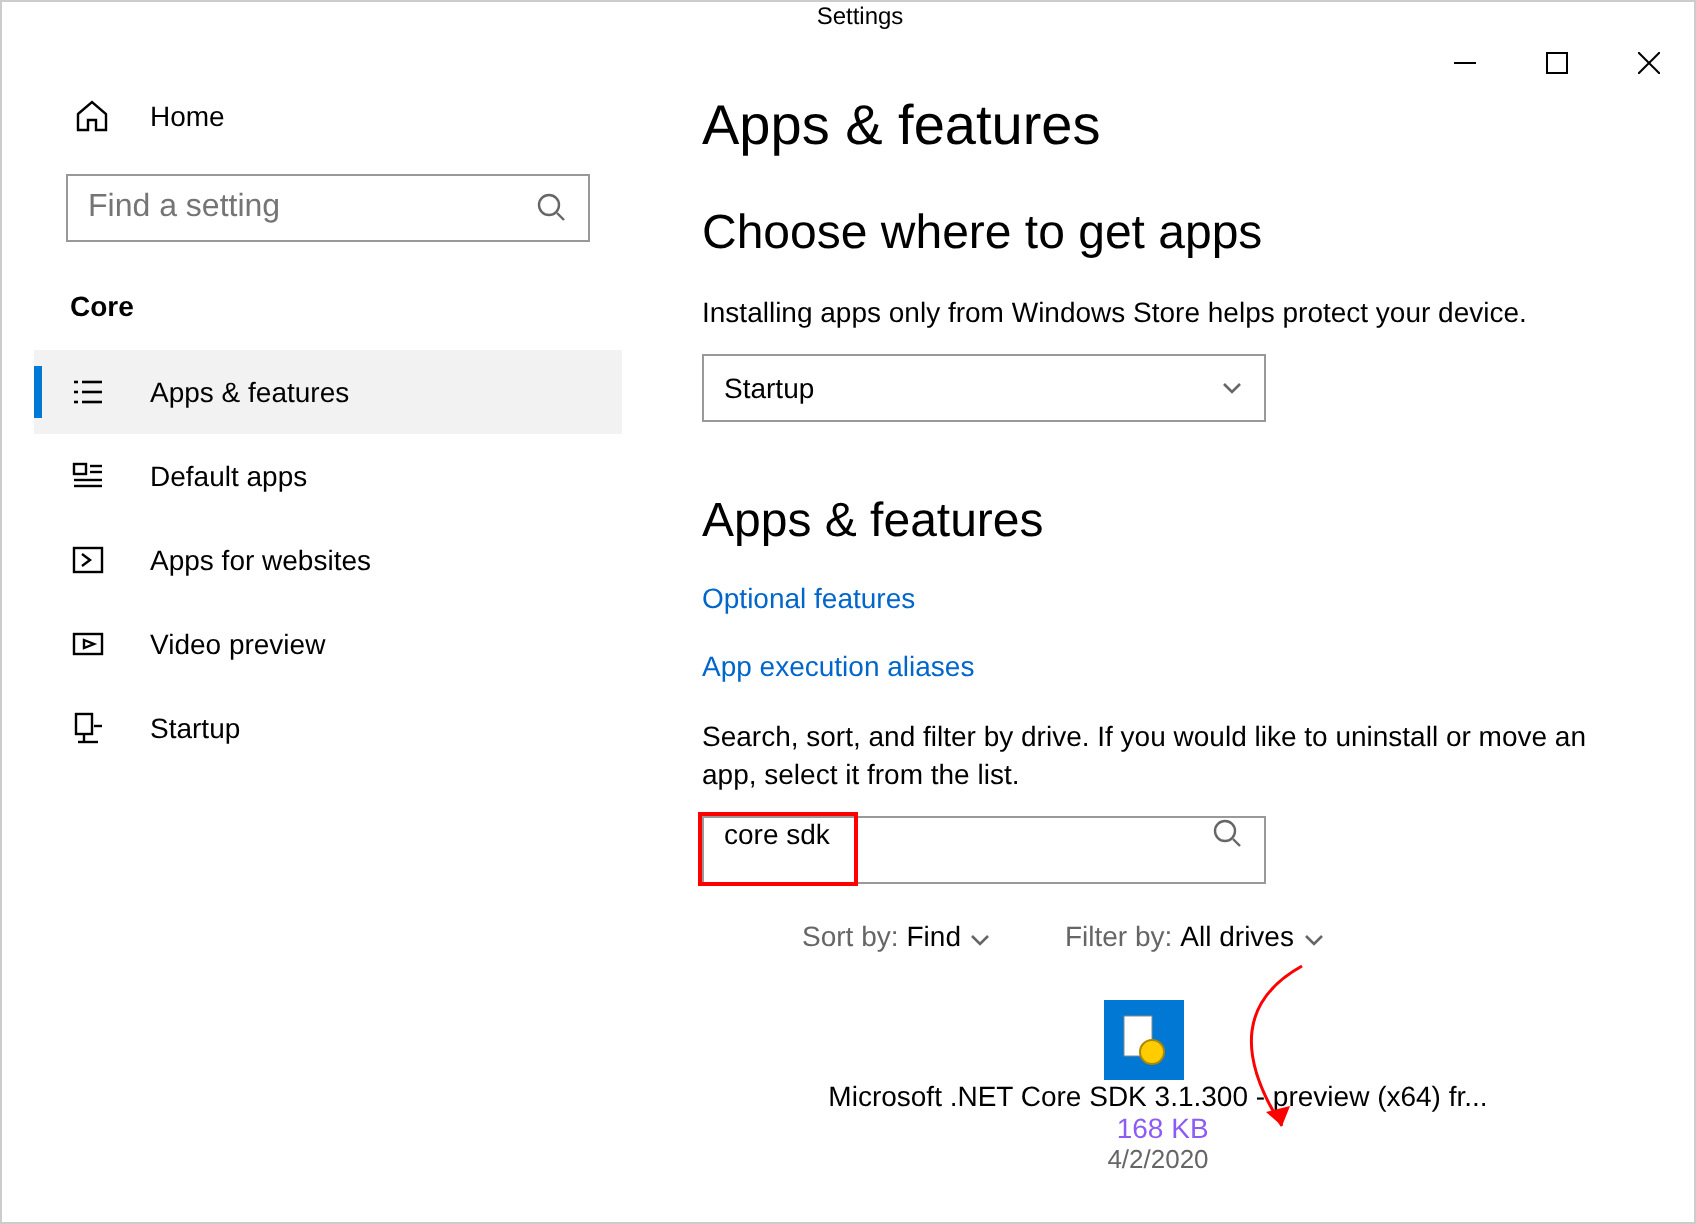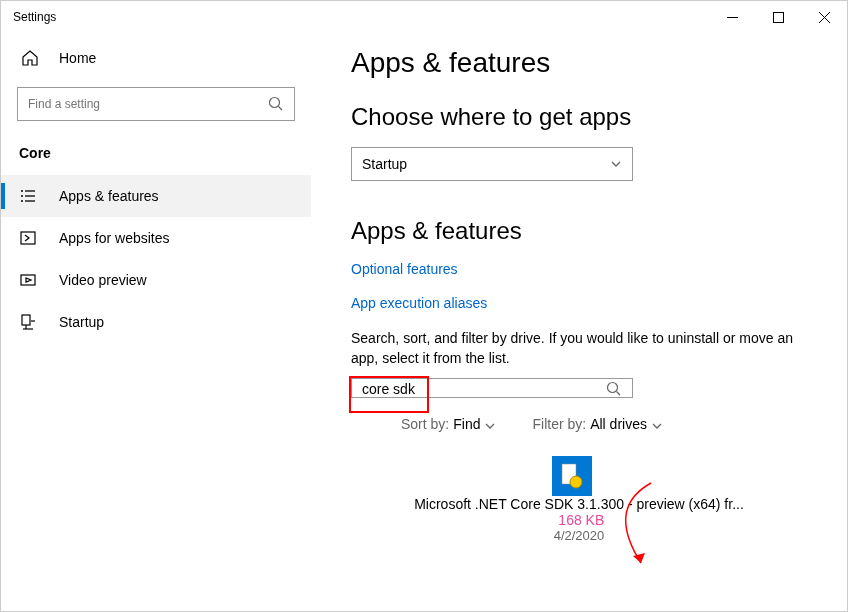--- a/index.html
+++ b/index.html
@@ -1,52 +1,52 @@
 <!DOCTYPE html>
 <html><head>
   <meta charset="utf-8">
   <style>
     * { margin: 0; padding: 0; box-sizing: border-box; font-family: "Segoe UI", Tahoma, sans-serif; }
     body { width: 848px; height: 612px; background: #fff; overflow: hidden; border: 1px solid #ccc; }
-    .titlebar { height: 32px; display: flex; align-items: center; padding: 0 0 0 12px; }
+    .titlebar { height: 32px; display: flex; align-items: center; padding: 0 0 0 12px; flex-direction: column; }
     .titlebar-title { font-size: 12px; color: #000; }
     .window-controls { margin-left: auto; display: flex; }
     .window-btn { width: 46px; height: 32px; display: flex; align-items: center; justify-content: center; cursor: pointer; }
     .window-btn svg { width: 11px; height: 11px; }
     .content { display: flex; height: calc(100% - 32px); }
-    .sidebar { width: 310px; padding: 6px 0 0 0; }
+    .sidebar { width: 310px; padding: 6px 0 0 16px; }
     .home-item { display: flex; align-items: center; padding: 10px 20px; cursor: pointer; font-size: 14px; }
     .home-item .icon { width: 18px; margin-right: 20px; display: flex; }
     .search-box { margin: 10px 16px 18px 16px; border: 1px solid #999; height: 34px; display: flex; align-items: center; padding: 0 10px; }
-    .search-input { flex: 1; border: none; outline: none; font-size: 12px; color: #666; background: transparent; }
+    .search-input { flex: 1; border: none; outline: none; font-size: 16px; color: #666; background: transparent; }
     .section-header { font-weight: 600; font-size: 14px; padding: 6px 18px 14px 18px; }
     .nav-item { display: flex; align-items: center; padding: 12px 18px 12px 18px; cursor: pointer; font-size: 14px; position: relative; }
     .nav-item.active { background: #f2f2f2; }
     .nav-item.active::before { content: ''; position: absolute; left: 0; top: 8px; bottom: 8px; width: 4px; background: #0078d4; }
     .nav-item .icon { width: 18px; margin-right: 22px; display: flex; }
     .main { flex: 1; padding: 14px 40px 0 40px; overflow: hidden; position: relative; }
     .page-title { font-size: 28px; font-weight: 400; margin-bottom: 24px; }
     .sub-title { font-size: 24px; font-weight: 400; margin-bottom: 16px; }
     .help-text { font-size: 14px; color: #000; margin-bottom: 10px; line-height: 1.4; }
     .dropdown { width: 282px; height: 34px; border: 1.5px solid #999; display: flex; align-items: center; padding: 0 10px; cursor: pointer; margin-bottom: 36px; }
     .dropdown span { flex: 1; font-size: 14px; }
     .link { color: #0066cc; font-size: 14px; cursor: pointer; margin-bottom: 18px; display: block; }
-    .filter-search { width: 282px; height: 20px; border: 1px solid #999; display: flex; align-items: flex-end; padding: 0 10px; margin-bottom: 18px; position: relative; }
+    .filter-search { width: 282px; height: 34px; border: 1px solid #999; display: flex; align-items: flex-start; padding: 0 10px; margin-bottom: 18px; position: relative; }
     .filter-search input { flex: 1; border: none; outline: none; font-size: 14px; }
     .highlight { position: absolute; left: -3px; top: -3px; width: 80px; height: 37px; border: 2.5px solid #ff0000; pointer-events: none; }
     .sortfilter { display: flex; gap: 36px; font-size: 14px; margin-bottom: 18px; margin-left: 50px; }
     .sortfilter-item { display: flex; align-items: flex-end; gap: 4px; }
     .sortfilter-label { color: #666; }
     .sortfilter-value { color: #000; }
     .app-row { display: flex; align-items: center; padding: 6px 0; cursor: pointer; flex-direction: column; }
     .app-icon { width: 40px; height: 40px; margin-right: 14px; background: #0078d4; display: flex; align-items: center; justify-content: center; flex-shrink: 0; }
     .app-info { flex: 1; min-width: 0; }
     .app-name { font-size: 14px; white-space: nowrap; overflow: hidden; text-overflow: ellipsis; }
     .app-meta { text-align: right; font-size: 14px; }
-    .app-size { color: #ec4899; }
+    .app-size { color: #8b5cf6; }
     .app-date { color: #666; font-size: 13px; }
     .arrow-annotation { position: absolute; left: 280px; top: 445px; pointer-events: none; }
     .search-icon-svg { width: 16px; height: 16px; }
     .chevron-svg { width: 12px; height: 12px; }
   </style>
 </head>
 <body>
 
 <div class="titlebar">
   <span class="titlebar-title">Settings</span>
@@ -98,20 +98,32 @@
             <line x1="6" y1="9" x2="16" y2="9" stroke="#000" stroke-width="1.3"></line>
             <line x1="2" y1="14" x2="4" y2="14" stroke="#000" stroke-width="1.3"></line>
             <line x1="6" y1="14" x2="16" y2="14" stroke="#000" stroke-width="1.3"></line>
           </svg>
       </span>
       <span>Apps &amp; features</span>
     </div>
     <div class="nav-item">
       <span class="icon">
         <svg width="18" height="18" viewBox="0 0 18 18">
+            <rect x="2" y="3" width="6" height="5" fill="none" stroke="#000" stroke-width="1.2"></rect>
+            <line x1="10" y1="4" x2="16" y2="4" stroke="#000" stroke-width="1.2"></line>
+            <line x1="10" y1="7" x2="16" y2="7" stroke="#000" stroke-width="1.2"></line>
+            <line x1="2" y1="11" x2="16" y2="11" stroke="#000" stroke-width="1.2"></line>
+            <line x1="2" y1="14" x2="16" y2="14" stroke="#000" stroke-width="1.2"></line>
+          </svg>
+      </span>
+      <span>Default apps</span>
+    </div>
+    <div class="nav-item">
+      <span class="icon">
+        <svg width="18" height="18" viewBox="0 0 18 18">
             <rect x="2" y="3" width="14" height="12" fill="none" stroke="#000" stroke-width="1.2"></rect>
             <polyline points="6,6 10,9 6,12" fill="none" stroke="#000" stroke-width="1.2"></polyline>
           </svg>
       </span>
       <span>Apps for websites</span>
     </div>
     <div class="nav-item">
       <span class="icon">
         <svg width="18" height="18" viewBox="0 0 18 18">
             <rect x="2" y="4" width="14" height="10" fill="none" stroke="#000" stroke-width="1.2"></rect>
@@ -130,20 +142,21 @@
           </svg>
       </span>
       <span>Startup</span>
     </div>
   </div>
 
   <div class="main">
     <h1 class="page-title">Apps &amp; features</h1>
 
     <h2 class="sub-title">Choose where to get apps</h2>
+    <p class="help-text">Installing apps only from Windows Store helps protect your device.</p>
     <div class="dropdown">
       <span>Startup</span>
       <svg class="chevron-svg" viewBox="0 0 12 12">
           <polyline points="2,4 6,8 10,4" fill="none" stroke="#666" stroke-width="1.3"></polyline>
         </svg>
     </div>
 
     <h2 class="sub-title">Apps &amp; features</h2>
     <a class="link">Optional features</a>
     <a class="link">App execution aliases</a>

